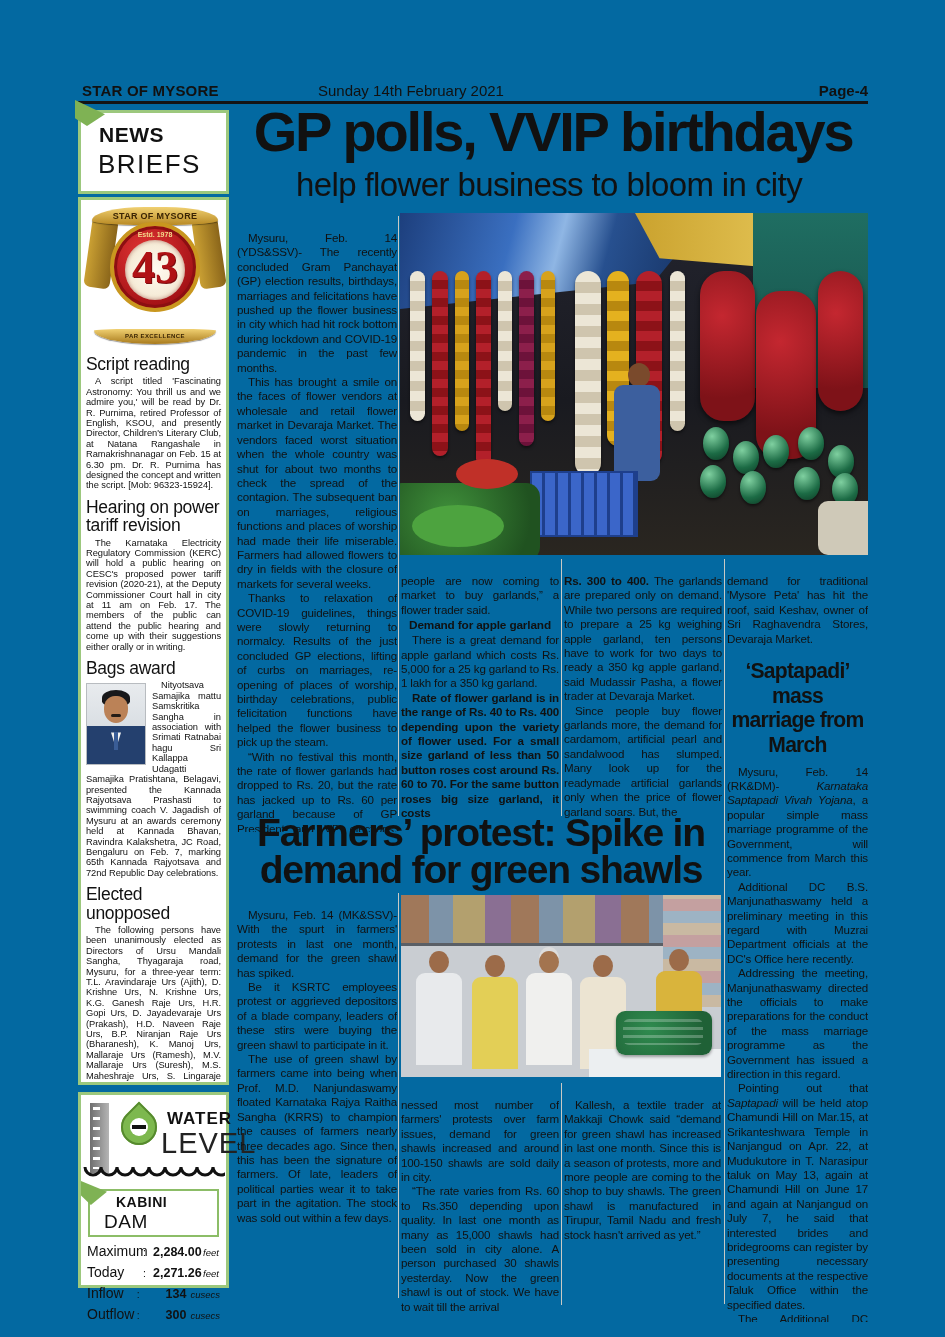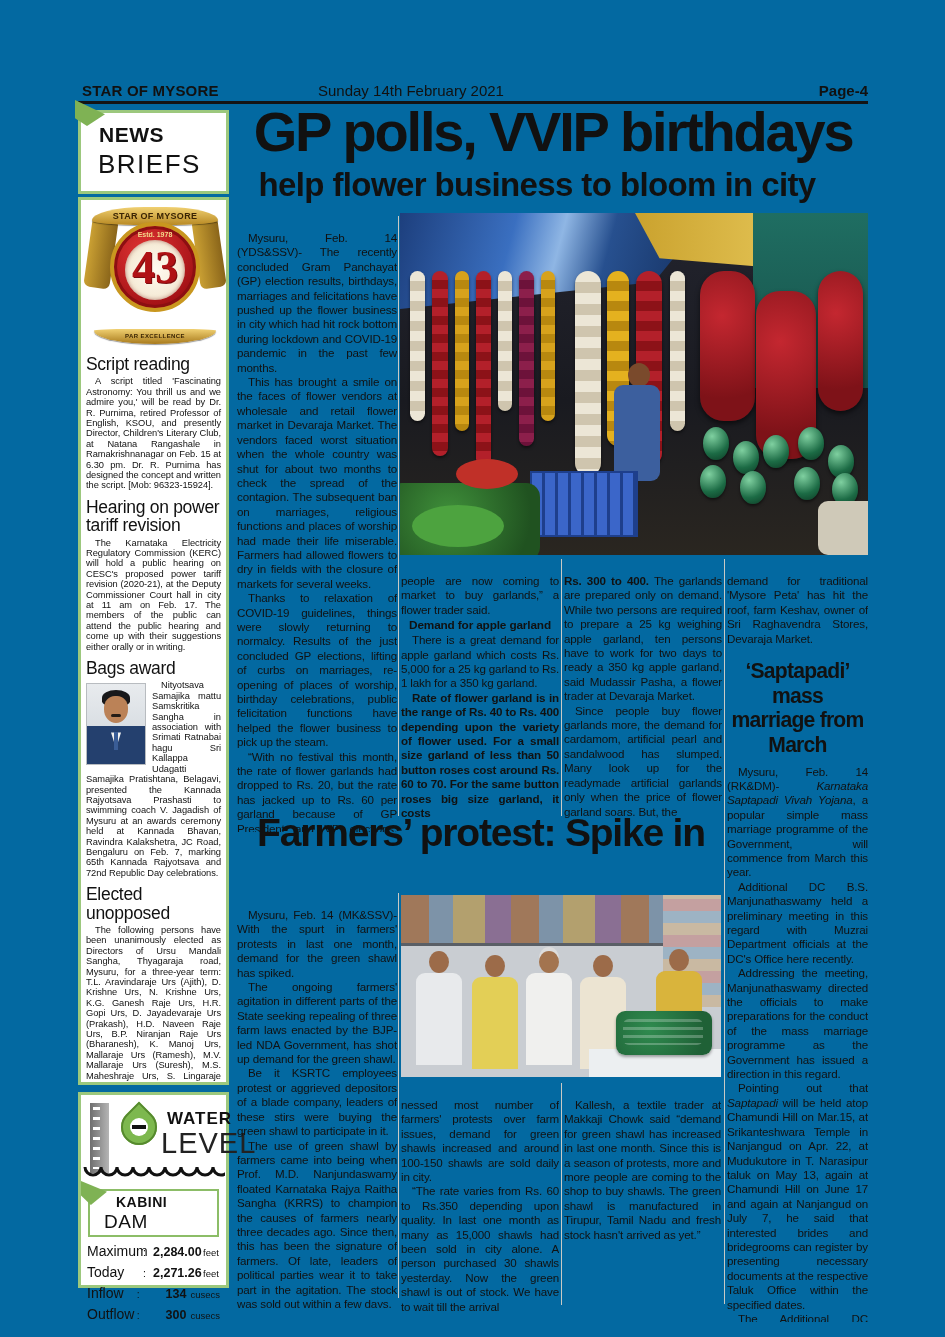--- a/index.html
+++ b/index.html
@@ -57,25 +57,25 @@
   .wl-wave{position:absolute;left:2px;top:68px;}
   .kabini{position:relative;margin:94px 7px 0;border:2px solid #8cbd67;padding:2px 4px 2px 14px;}
   .kab-fold{position:absolute;left:-9px;top:-10px;width:26px;height:24px;background:#7fb254;clip-path:polygon(0 0,100% 45%,38% 100%,0 60%);}
   .kab-1{font-size:14px;font-weight:bold;letter-spacing:.5px;margin-left:12px;}
   .kab-2{font-size:19px;font-weight:400;letter-spacing:.5px;}
   .wl-rows{margin:6px 6px 0;}
   .wl-row{display:flex;align-items:baseline;margin-bottom:5px;}
   .wl-lab{width:56px;font-size:14px;}
   .wl-sep{width:10px;font-size:10.5px;}
   .wl-val{width:46px;text-align:right;font-size:12.5px;font-weight:bold;}
-  .wl-unit{margin-left:4px;font-size:9.5px;}
+  .wl-unit{margin-left:4px;font-size:9.5px;font-style:italic;}
 
   
   .h1{position:absolute;left:238px;top:104px;width:630px;text-align:center;font-size:56px;font-weight:bold;letter-spacing:-2.2px;line-height:1;white-space:nowrap;}
-  .h1b{position:absolute;left:222px;top:166px;width:630px;text-align:center;font-size:33px;font-weight:bold;letter-spacing:-.6px;}
+  .h1b{position:absolute;left:234px;top:166px;width:630px;text-align:center;font-size:33px;font-weight:normal;letter-spacing:-.6px;}
   .h2{position:absolute;left:237px;top:814px;width:488px;text-align:center;font-size:39px;font-weight:bold;letter-spacing:-1.2px;line-height:37px;}
   .sap-h{font-size:22px;font-weight:bold;text-align:center;line-height:1.12;letter-spacing:-.8px;margin:13px 0 7px;transform:scaleX(.96);}
 
   .col{position:absolute;overflow:hidden;margin-top:15px;}
   .body{margin:0;font-size:11.6px;line-height:14.4px;text-align:justify;letter-spacing:-.15px;}
   .body.ind{text-indent:11px;}
   .subhead{margin:1px 0;font-size:11.8px;font-weight:bold;text-align:center;letter-spacing:-.15px;}
   .bold{font-weight:bold;}
   .vsep{position:absolute;width:1px;background:#c9c9c4;}
 
@@ -261,41 +261,42 @@
     <p class="body ind">There is a great demand for apple garland which costs Rs. 5,000 for a 25 kg garland to Rs. 1 lakh for a 350 kg garland.</p>
     <p class="body ind bold">Rate of flower garland is in the range of Rs. 40 to Rs. 400 depending upon the variety of flower used. For a small size garland of less than 50 button roses cost around Rs. 60 to 70. For the same button roses big size garland, it costs</p>
   </div>
 
   <div class="col" style="left:564px;top:559px;width:158px;height:258px;">
     <p class="body"><span class="bold">Rs. 300 to 400.</span><span> The garlands are prepared only on demand. While two persons are required to prepare a 25 kg weighing apple garland, ten persons have to work for two days to ready a 350 kg apple garland, said Mudassir Pasha, a flower trader at Devaraja Market.</span></p>
     <p class="body ind">Since people buy flower garlands more, the demand for cardamom, artificial pearl and sandalwood has slumped. Many look up for the readymade artificial garlands only when the price of flower garland soars. But, the</p>
   </div>
 
   <div class="col" style="left:727px;top:559px;width:141px;height:748px;">
-    <p class="body">demand for traditional 'Mysore Peta' has hit the roof, farm Keshav, owner of Sri Raghavendra Stores, Devaraja Market.</p>
+    <p class="body">demand for traditional 'Mysore Peta' has hit the roof, said Keshav, owner of Sri Raghavendra Stores, Devaraja Market.</p>
     <div class="sap-h">
       <div>‘Saptapadi’ mass</div>
       <div>marriage from March</div>
     </div>
     <p class="body ind"><span>Mysuru, Feb. 14 (RK&amp;DM)- </span><i>Karnataka Saptapadi Vivah Yojana</i><span>, a popular simple mass marriage programme of the Government, will commence from March this year.</span></p>
     <p class="body ind">Additional DC B.S. Manjunathaswamy held a preliminary meeting in this regard with Muzrai Department officials at the DC's Office here recently.</p>
     <p class="body ind">Addressing the meeting, Manjunathaswamy directed the officials to make preparations for the conduct of the mass marriage programme as the Government has issued a direction in this regard.</p>
     <p class="body ind"><span>Pointing out that </span><i>Saptapadi</i><span> will be held atop Chamundi Hill on Mar.15, at Srikanteshwara Temple in Nanjangud on Apr. 22, at Mudukutore in T. Narasipur taluk on May 13, again at Chamundi Hill on June 17 and again at Nanjangud on July 7, he said that interested brides and bridegrooms can register by presenting necessary documents at the respective Taluk Office within the specified dates.</span></p>
     <p class="body ind">The Additional DC directed the officials to also organise mass marriage programme at Chikkammadevibetta in H.D. Kote taluk and at Chunchanakatte in K.R. Nagar taluk and fix a date for the same.</p>
 
   </div>
 
   <div class="vsep" style="left:398px;top:216px;height:600px;"></div>
   <div class="vsep" style="left:561px;top:559px;height:257px;"></div>
   <div class="vsep" style="left:724px;top:559px;height:745px;"></div>
   <div class="vsep" style="left:398px;top:893px;height:405px;"></div>
   <div class="vsep" style="left:561px;top:1083px;height:222px;"></div>
 
   <div class="h2">
     <div>Farmers’ protest: Spike in</div>
+    <div>demand for green shawls</div>
   </div>
 
   <div class="photo2">
     <div class="ph shelf"></div>
     <div class="ph fab-right"></div>
     <div class="ph fig-head" style="left:28px;top:56px;"></div>
     <div class="ph fig-body" style="left:15px;top:78px;background:#e8eaec;"></div>
     <div class="ph fig-head" style="left:84px;top:60px;"></div>
     <div class="ph fig-body" style="left:71px;top:82px;background:#e3cf56;"></div>
     <div class="ph fig-head" style="left:138px;top:56px;background:#a3744f;box-shadow:0 -4px 0 #ddd;"></div>
@@ -304,21 +305,20 @@
     <div class="ph fig-body" style="left:179px;top:82px;background:#ece4d2;"></div>
     <div class="ph fig-head" style="left:268px;top:54px;"></div>
     <div class="ph fig-body" style="left:255px;top:76px;background:#d9b43c;"></div>
     <div class="ph counter"></div>
     <div class="ph shawls"></div>
     <div class="ph shawl-folds"></div>
   </div>
 
   <div class="col" style="left:237px;top:893px;width:160px;height:400px;">
     <p class="body ind">Mysuru, Feb. 14 (MK&amp;SSV)- With the spurt in farmers' protests in last one month, demand for the green shawl has spiked.</p>
-    <p class="body ind">The ongoing farmers' agitation in different parts of the State seeking repealing of three farm laws enacted by the BJP-led NDA Government, has shot up demand for the green shawl.</p>
     <p class="body ind">Be it KSRTC employees protest or aggrieved depositors of a blade company, leaders of these stirs were buying the green shawl to participate in it.</p>
     <p class="body ind">The use of green shawl by farmers came into being when Prof. M.D. Nanjundaswamy floated Karnataka Rajya Raitha Sangha (KRRS) to champion the causes of farmers nearly three decades ago. Since then, this has been the signature of farmers. Of late, leaders of political parties wear it to take part in the agitation. The stock was sold out within a few days.</p>
 
   </div>
 
   <div class="col" style="left:401px;top:1083px;width:158px;height:226px;">
     <p class="body">nessed most number of farmers' protests over farm issues, demand for green shawls increased and around 100-150 shawls are sold daily in city.</p>
     <p class="body ind">“The rate varies from Rs. 60 to Rs.350 depending upon quality. In last one month as many as 15,000 shawls had been sold in city alone. A person purchased 30 shawls yesterday. Now the green shawl is out of stock. We have to wait till the arrival</p>
   </div>
 

